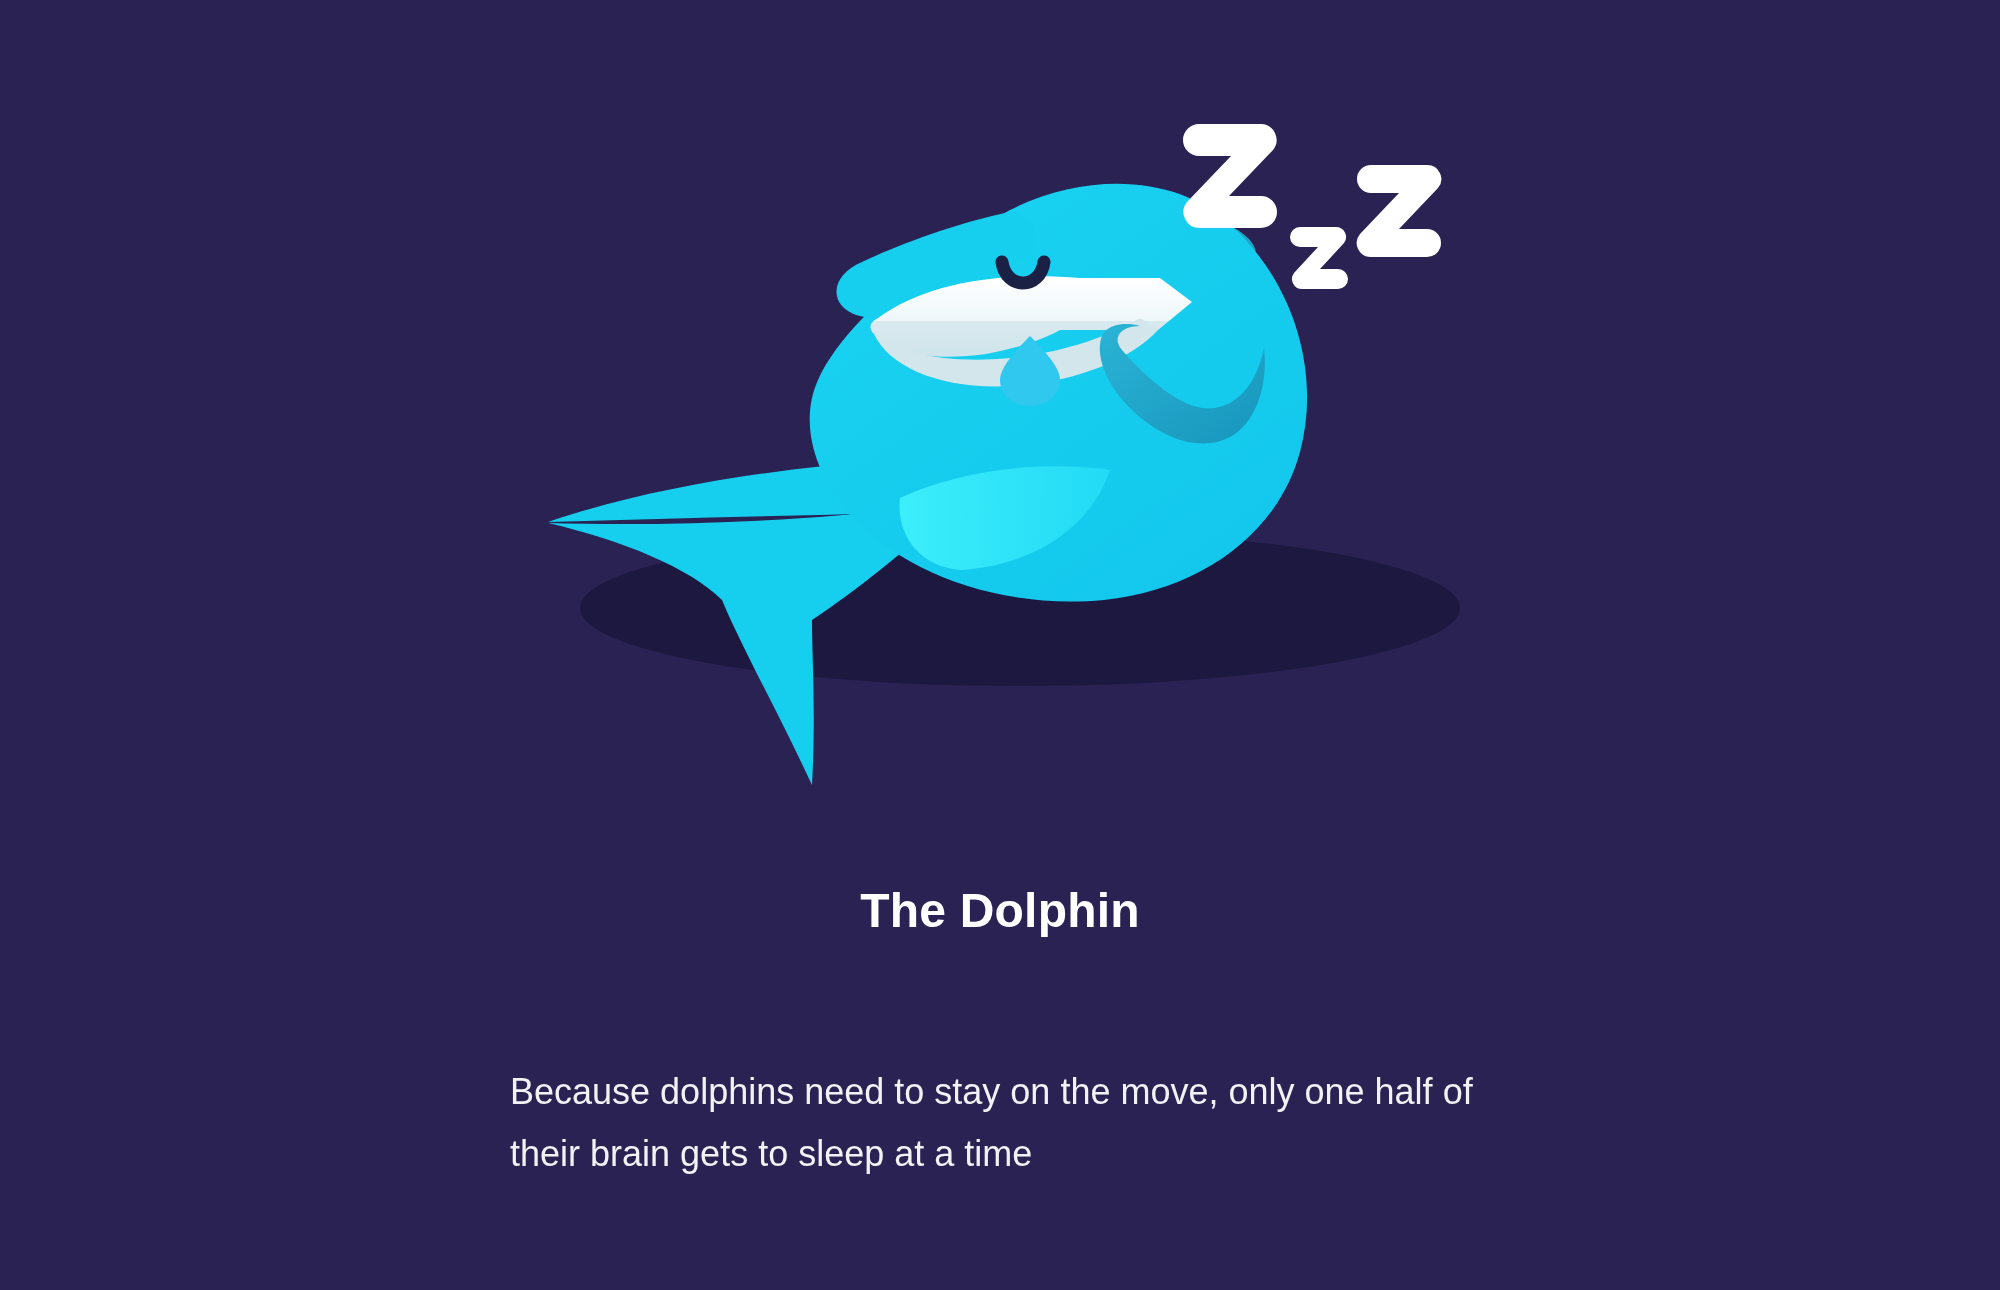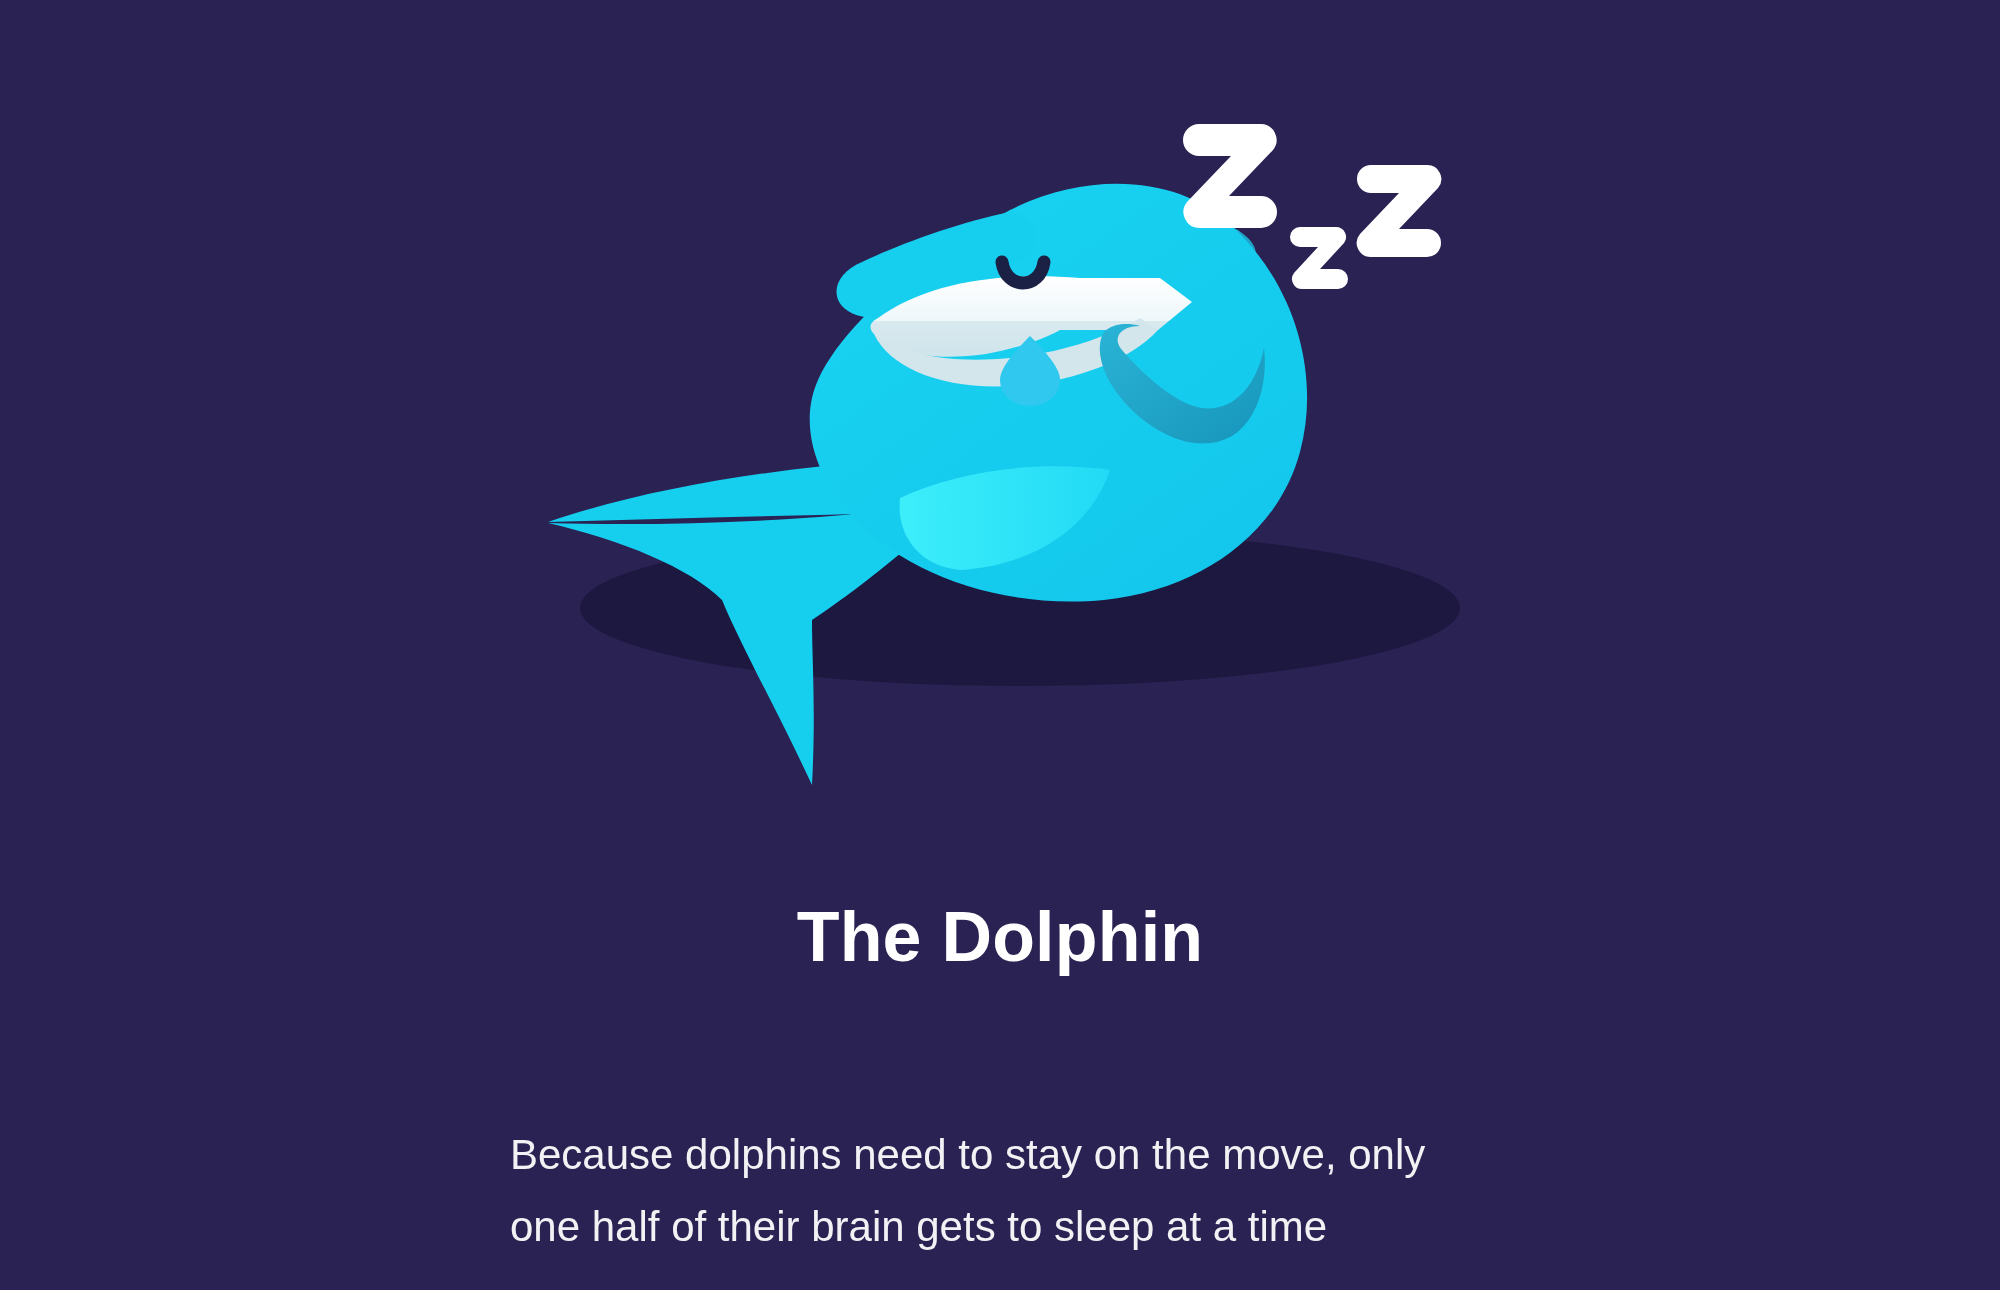--- a/index.html
+++ b/index.html
@@ -41,36 +41,36 @@
     top: 855px;
     width: 2000px;
   }
   #title-row {
     width: 2000px;
     text-align: center;
   }
   #page-title {
     display: inline-block;
     color: #ffffff;
-    font-size: 70px;
+    font-size: 48px;
     font-weight: bold;
     letter-spacing: 0.2px;
     line-height: 1.0;
     font-family: "Liberation Sans", sans-serif;
   }
   #body-row {
     margin-top: 58px;
     width: 2000px;
     display: flex;
     justify-content: center;
   }
   #page-body {
     width: 980px;
     color: #f2f2f5;
-    font-size: 42px;
+    font-size: 36px;
     font-weight: normal;
     line-height: 1.72;
     text-align: left;
     font-family: "Liberation Sans", sans-serif;
   }
 </style>
 </head>
 <body>
 
 <div id="stage" style="background: rgb(42, 34, 82);">

